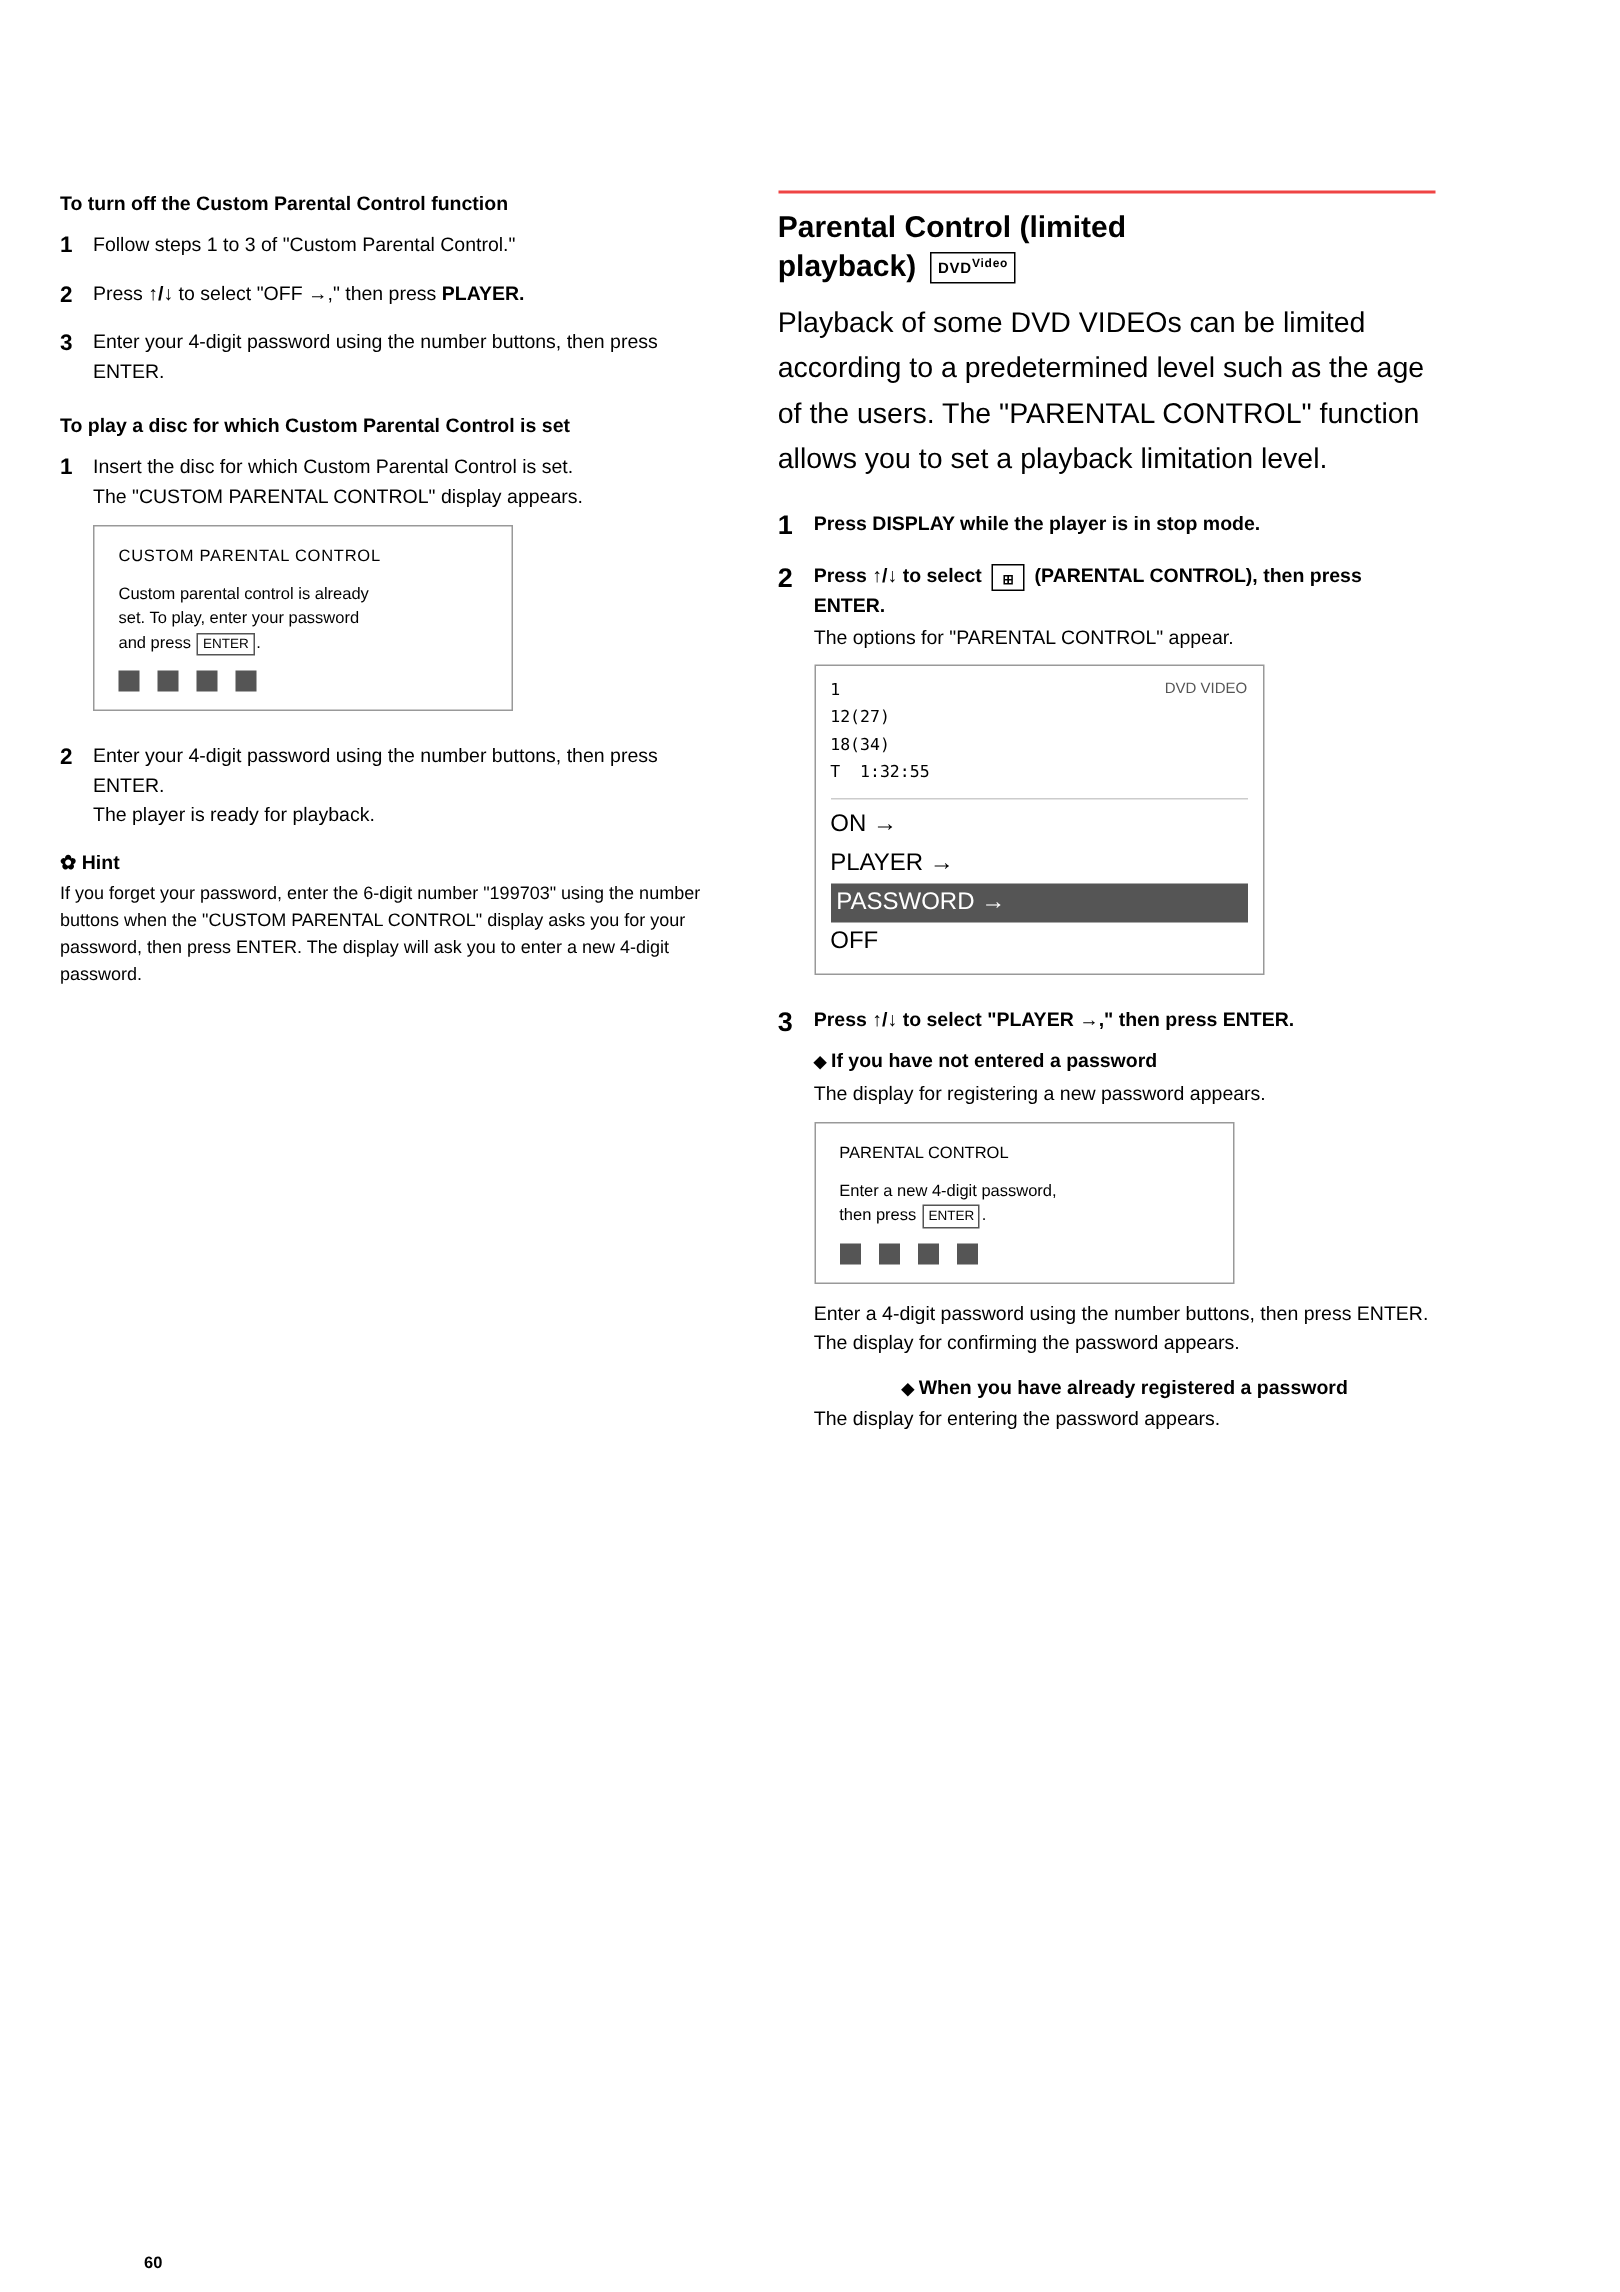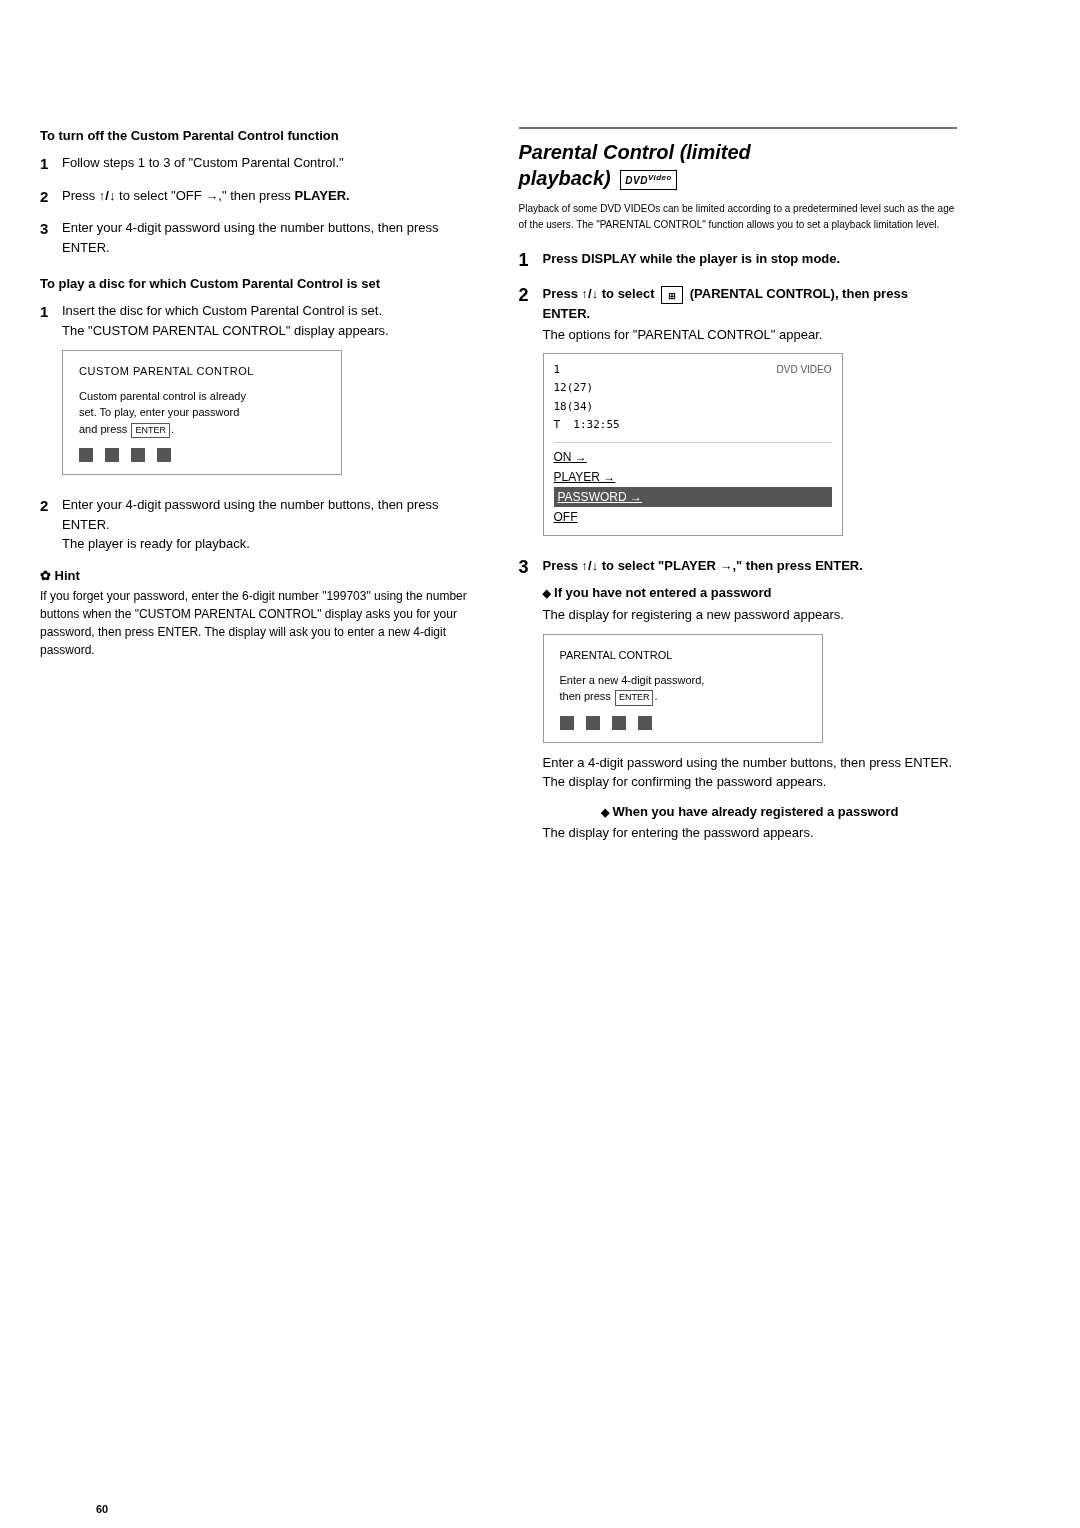--- a/index.html
+++ b/index.html
@@ -105,40 +105,39 @@
     }
     .screen-dot {
       width: 14px;
       height: 14px;
       background: #555;
       display: inline-block;
     }
     .right-section-title {
       font-size: 20px;
       font-weight: bold;
-      border-top: 2px solid #737373;
+      border-top: 2px solid #ef4444;
       padding-top: 10px;
       margin-bottom: 10px;
       line-height: 1.3;
-      font-style: italic;
     }
     .dvdvideo-badge {
       display: inline-block;
       border: 1px solid #000;
       font-size: 10px;
       font-weight: bold;
       padding: 1px 4px;
       margin-left: 4px;
       vertical-align: middle;
       line-height: 1.4;
       letter-spacing: 0.5px;
       text-align: right;
     }
     .intro-text {
-      font-size: 10px;
+      font-size: 19px;
       line-height: 1.6;
       margin-bottom: 16px;
     }
     .big-step {
       display: flex;
       gap: 8px;
       margin-bottom: 12px;
       align-items: flex-start;
     }
     .big-num {
@@ -192,23 +191,22 @@
       font-family: monospace;
       font-size: 11px;
     }
     .dvd-label {
       color: #555;
       font-size: 10px;
       text-align: center;
     }
     .menu-row {
       padding: 1px 0;
-      font-size: 12px;
-      line-height: 1.5;
-      text-decoration: underline;
+      font-size: 16px;
+      line-height: 1.5;
     }
     .menu-row.selected {
       background: #555;
       color: #fff;
       padding: 1px 4px;
     }
     .diamond::before {
       content: "◆ ";
       font-size: 11px;
     }

